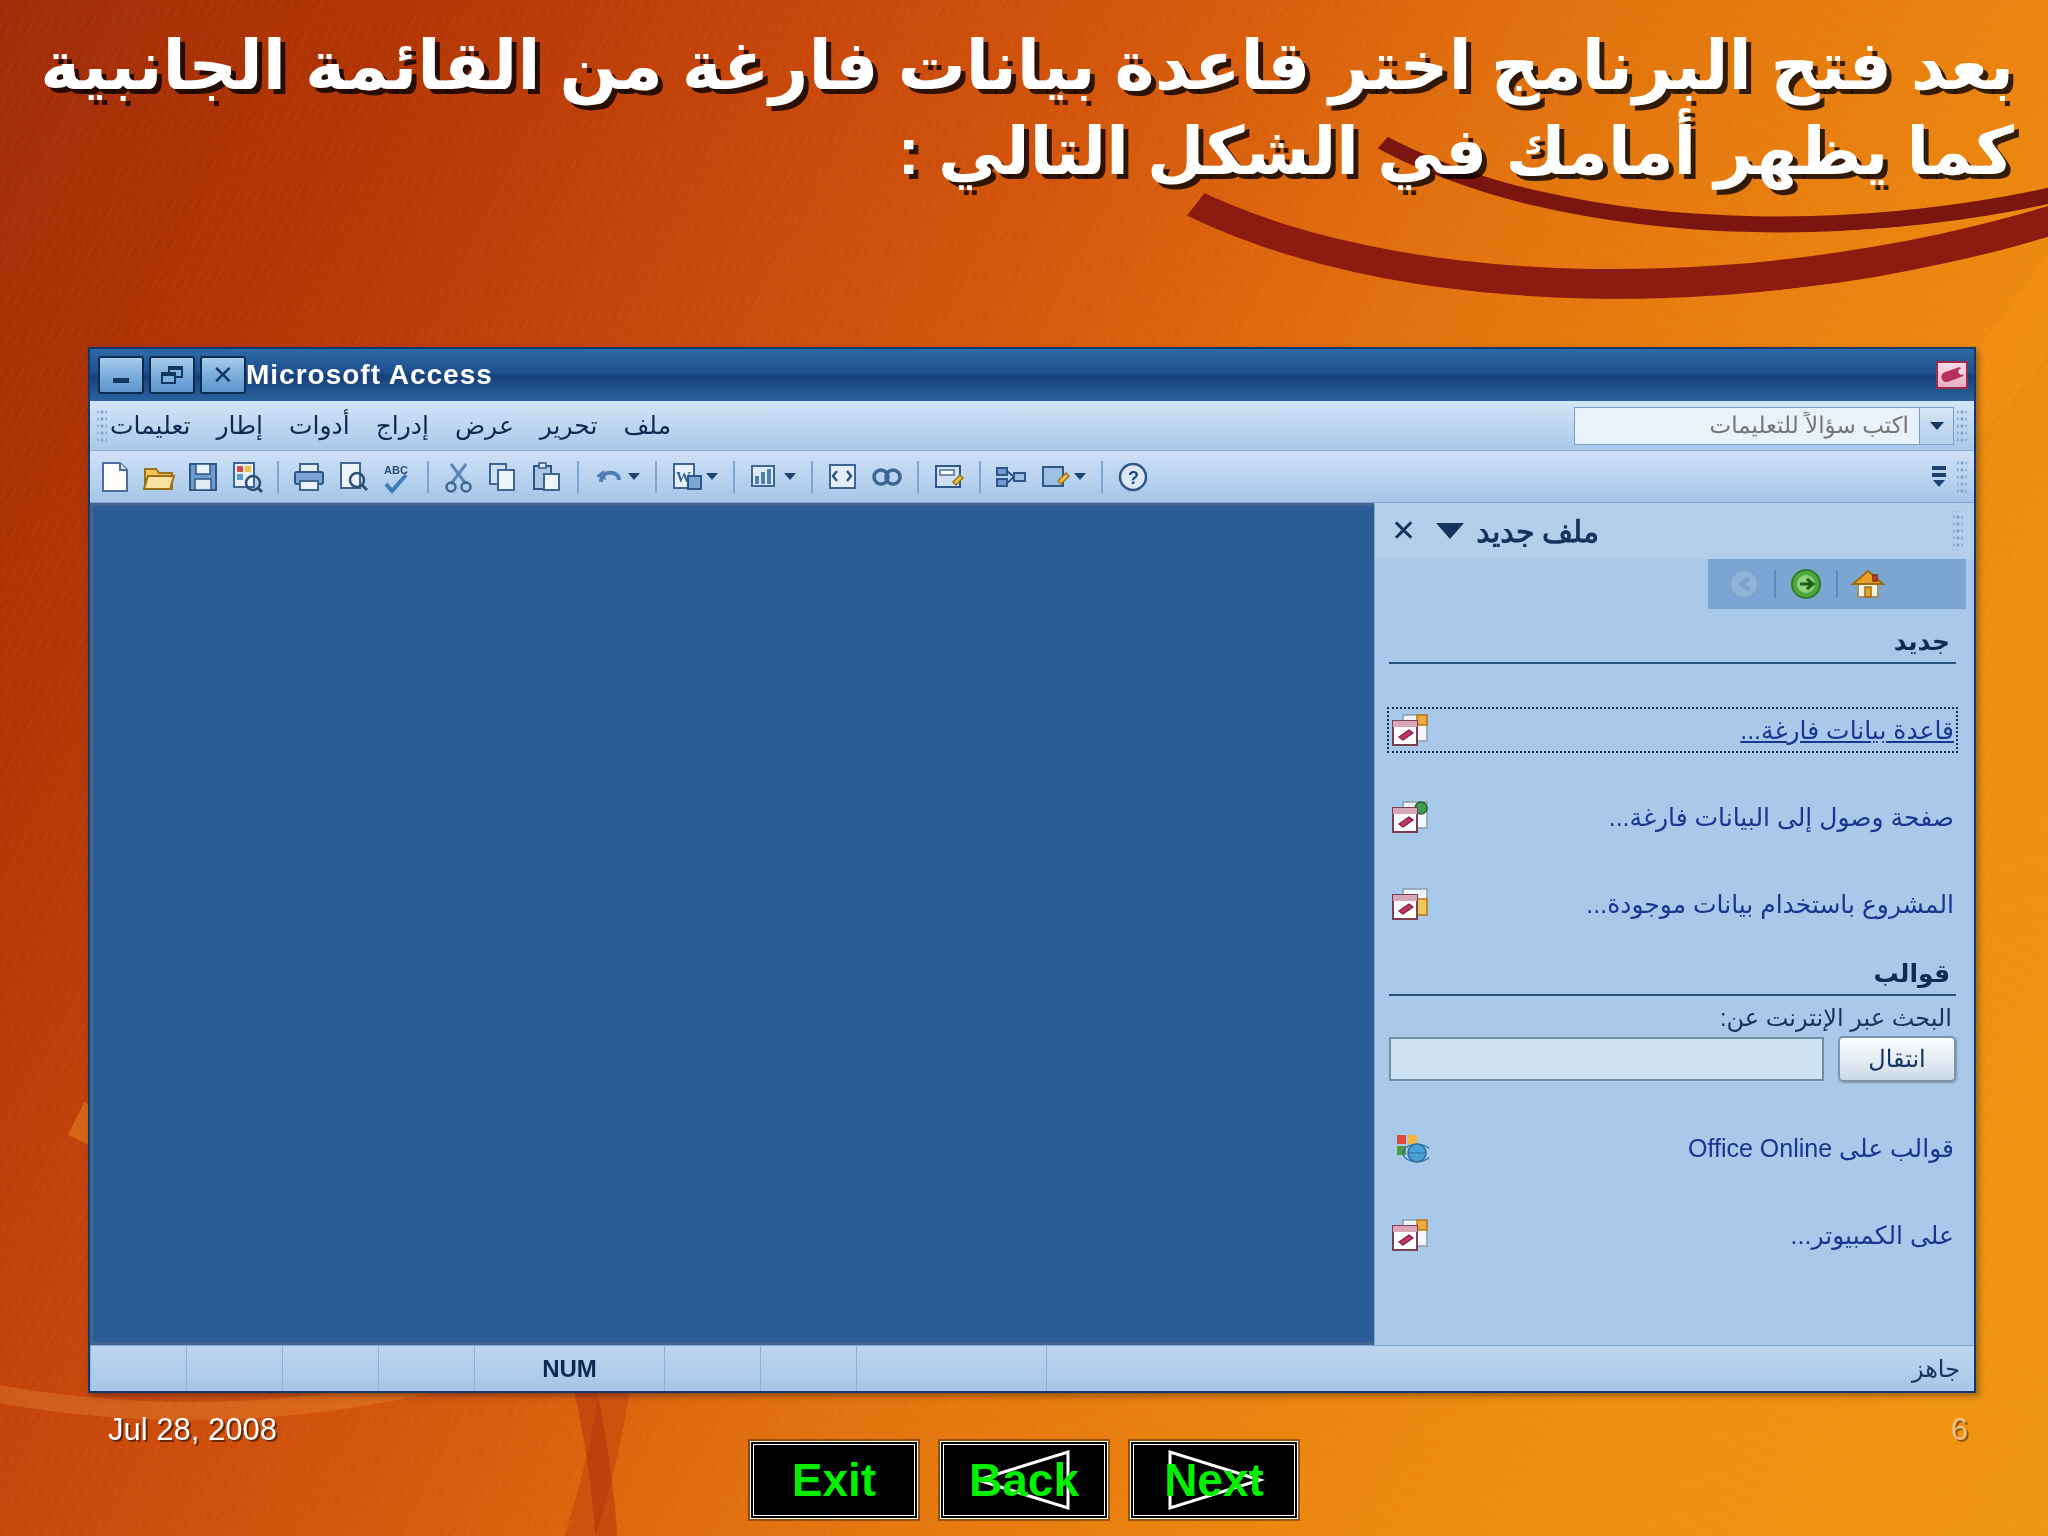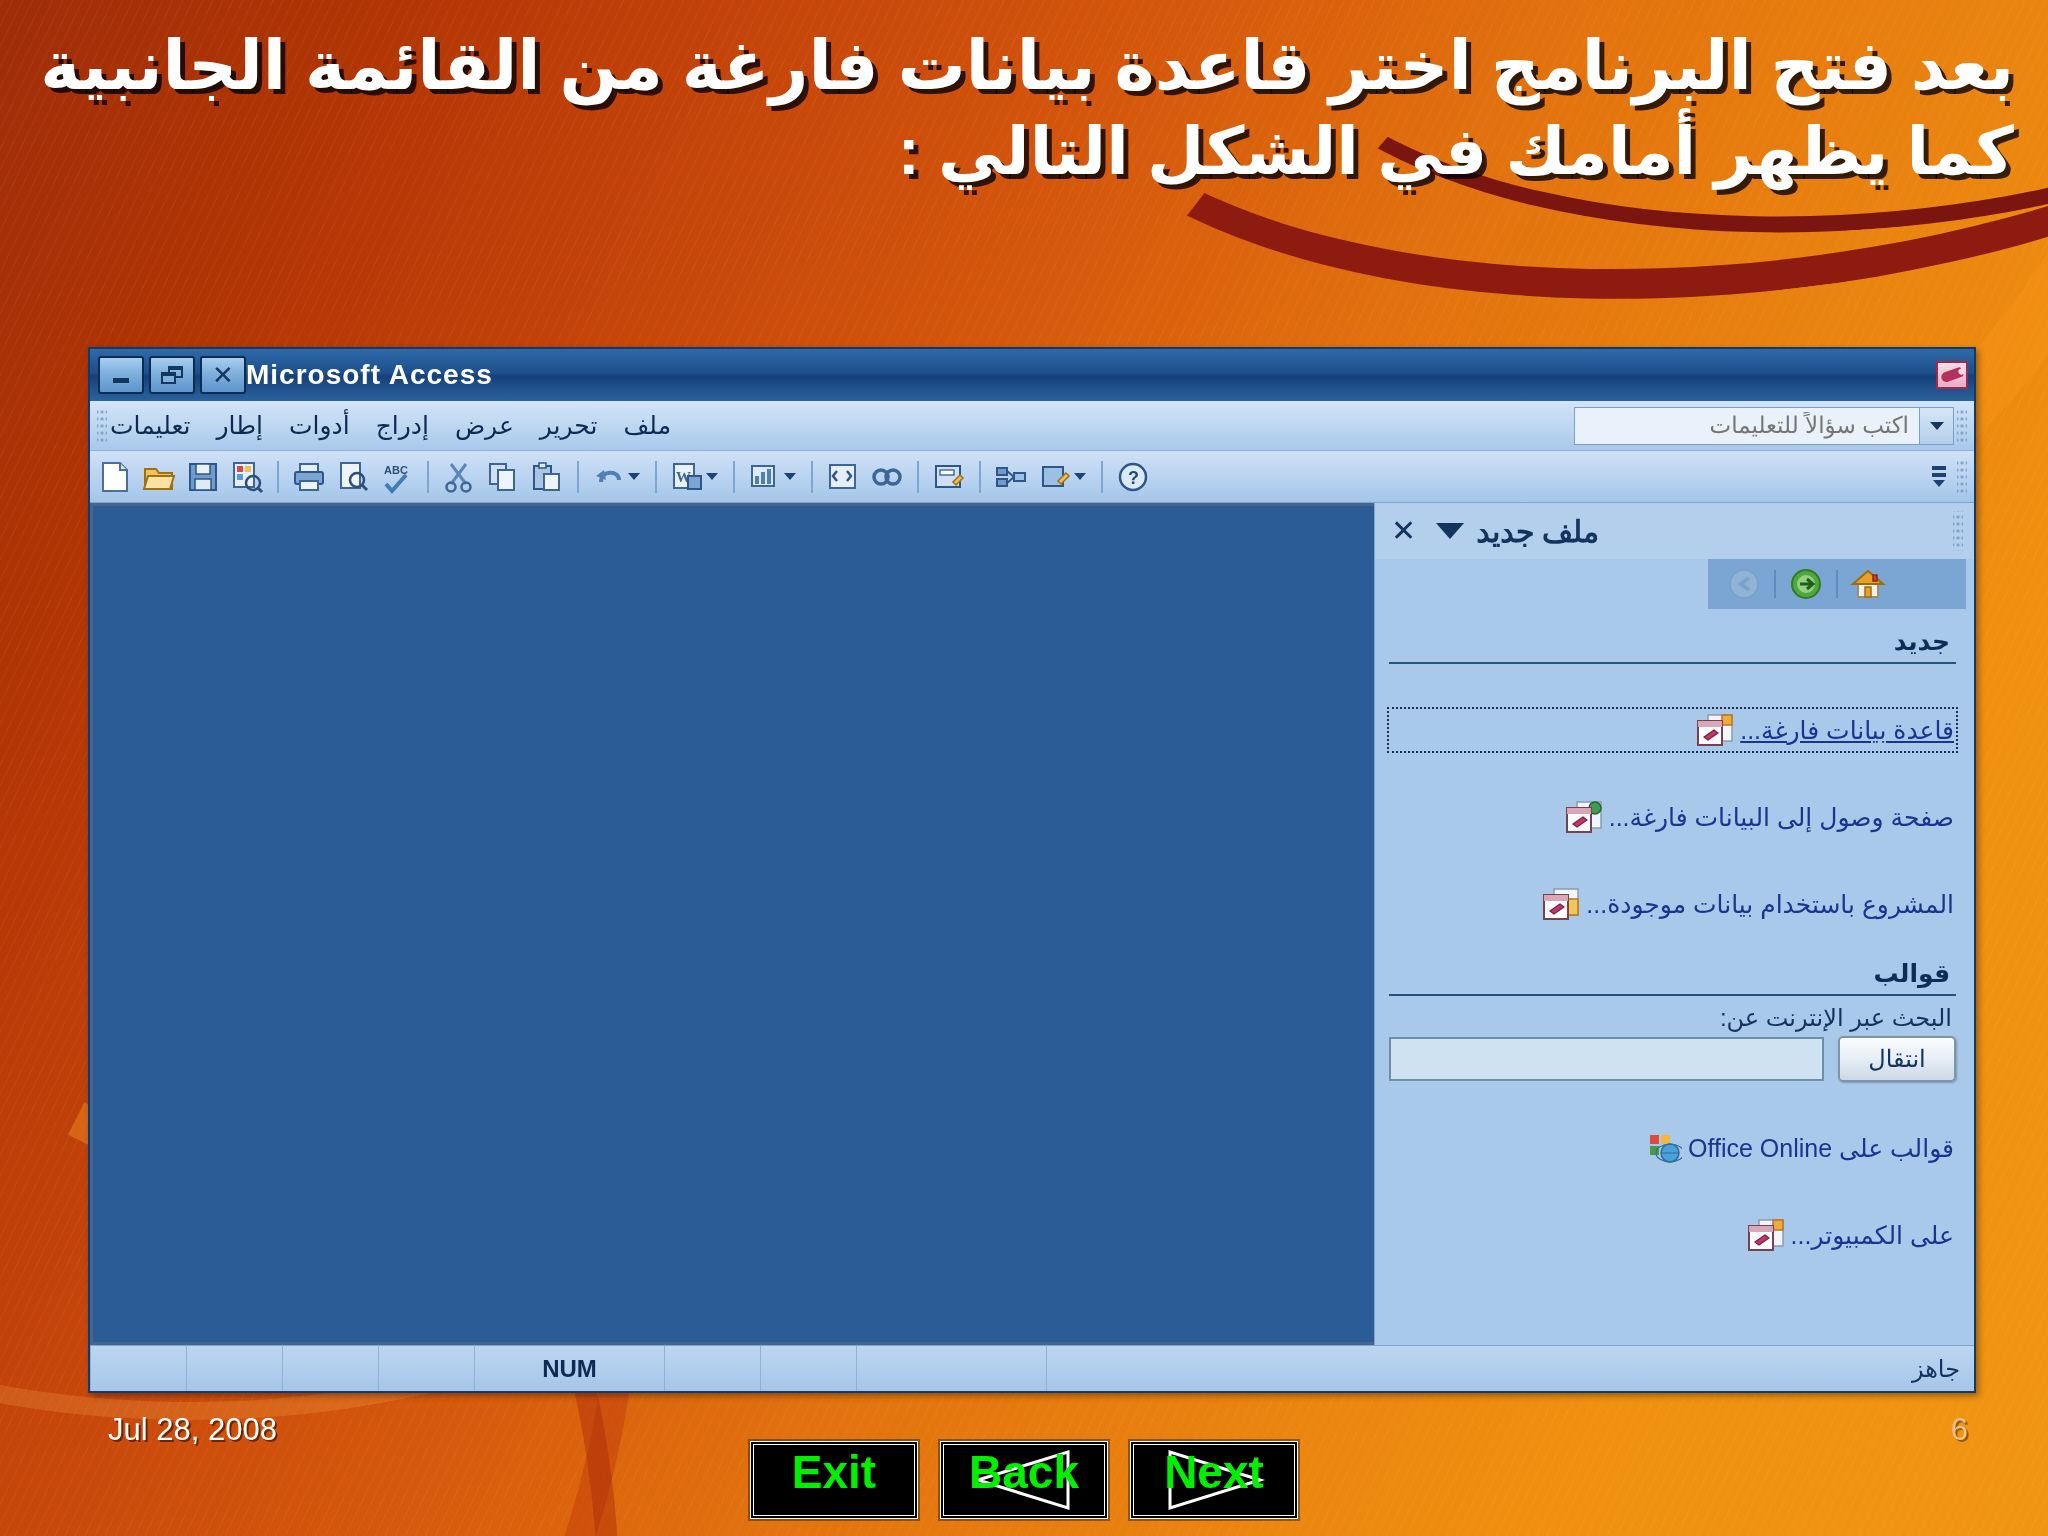--- a/index.html
+++ b/index.html
@@ -291,21 +291,21 @@
     display: flex; align-items: center; justify-content: center; cursor: pointer;
   }
   .nav-sep { width: 2px; height: 28px; background: #5d8cbd; }
   .tp-content { flex: 1 1 auto; padding: 14px 18px 0 14px; overflow: hidden; }
   .sec-head {
     font-size: 25px; font-weight: bold; color: #0d2d55;
     text-align: right; padding: 4px 6px 4px 0;
   }
   .sec-rule { height: 2px; background: #25527f; margin: 2px 0 8px 0; }
   .tp-item {
-    display: flex; align-items: center; justify-content: flex-end;
+    display: flex; align-items: center; justify-content: space-between;
     gap: 6px; padding: 4px 2px; cursor: pointer;
     flex-direction: row-reverse;
     margin-top: 45px;
   }
   .tp-item .lbl {
     font-size: 25px; color: #19358f; text-align: right; white-space: nowrap;
   }
   .tp-item.selected .lbl { text-decoration: underline; }
   .tp-item.selected {
     outline: 2px dotted #1b2f55; outline-offset: 0px;
@@ -375,21 +375,21 @@
   }
   #navbuttons {
     position: absolute; left: 50%; transform: translateX(-50%);
     top: 1441px; display: flex; gap: 22px; direction: ltr; z-index: 8;
   }
   .navbtn {
     position: relative;
     width: 168px; height: 78px;
     background: #000000;
     border: 4px double #ffffff;
-    display: flex; justify-content: center;
+    display: flex; align-items: center; justify-content: center;
     cursor: pointer;
     box-shadow: 0 0 0 2px rgba(0,0,0,0.35);
   }
   .navbtn .txt {
     position: relative; z-index: 3;
     color: #00f000; font-weight: bold; font-size: 46px;
     font-family: "Liberation Sans", sans-serif;
     letter-spacing: 0px;
   }
   .navbtn svg.tri-svg { position: absolute; left: 50%; top: 50%; transform: translate(-50%,-50%); z-index: 2; }

